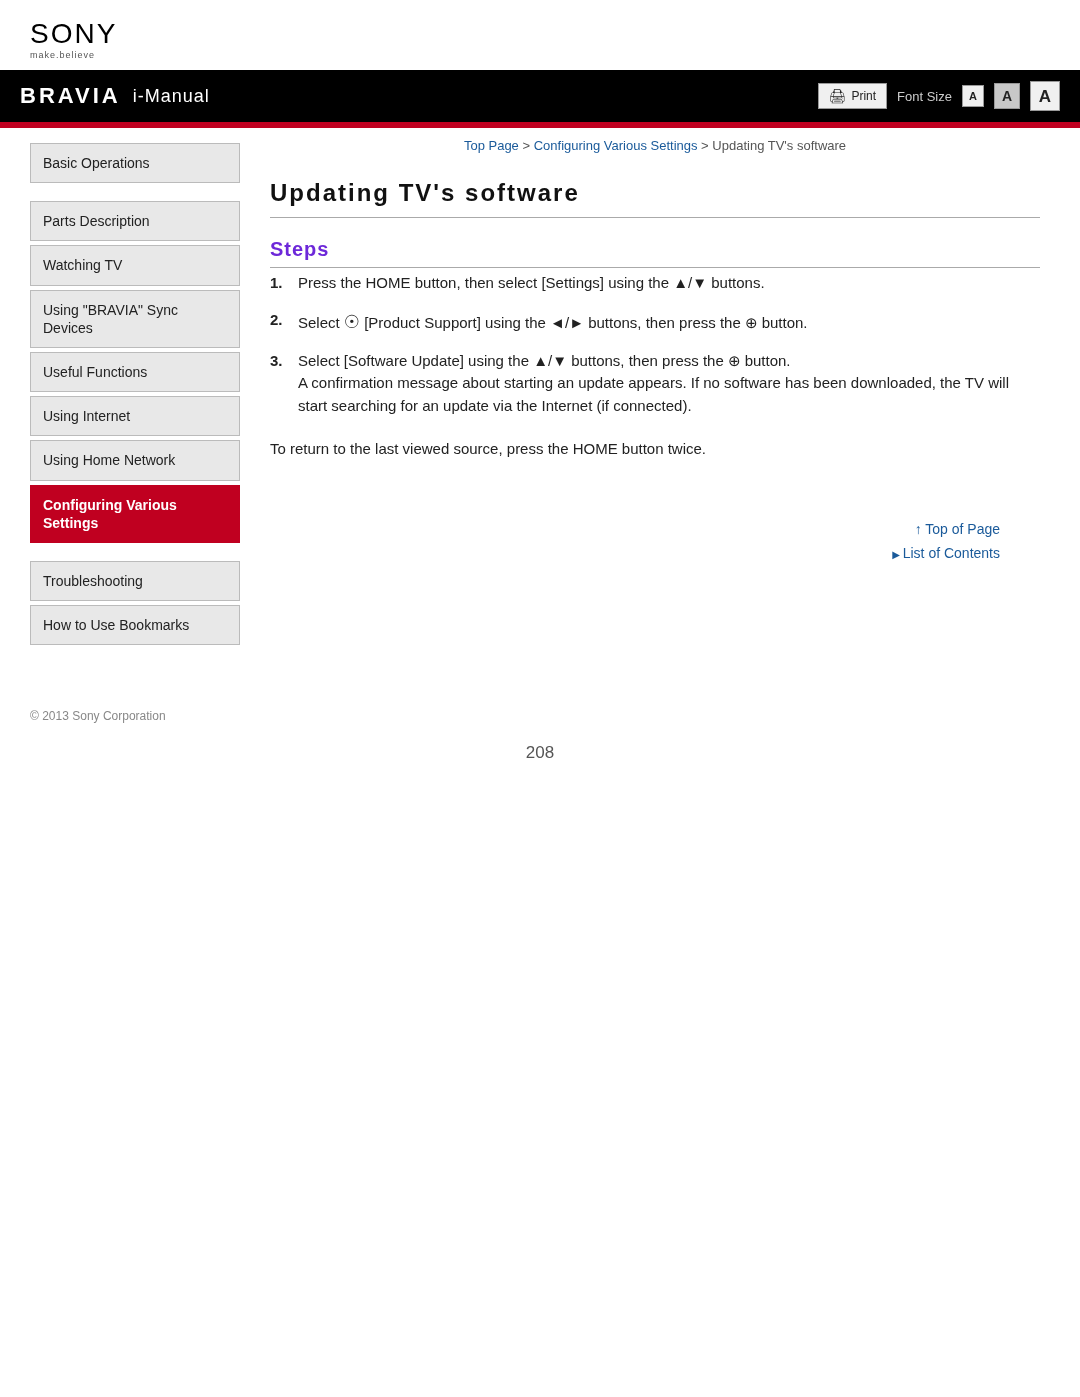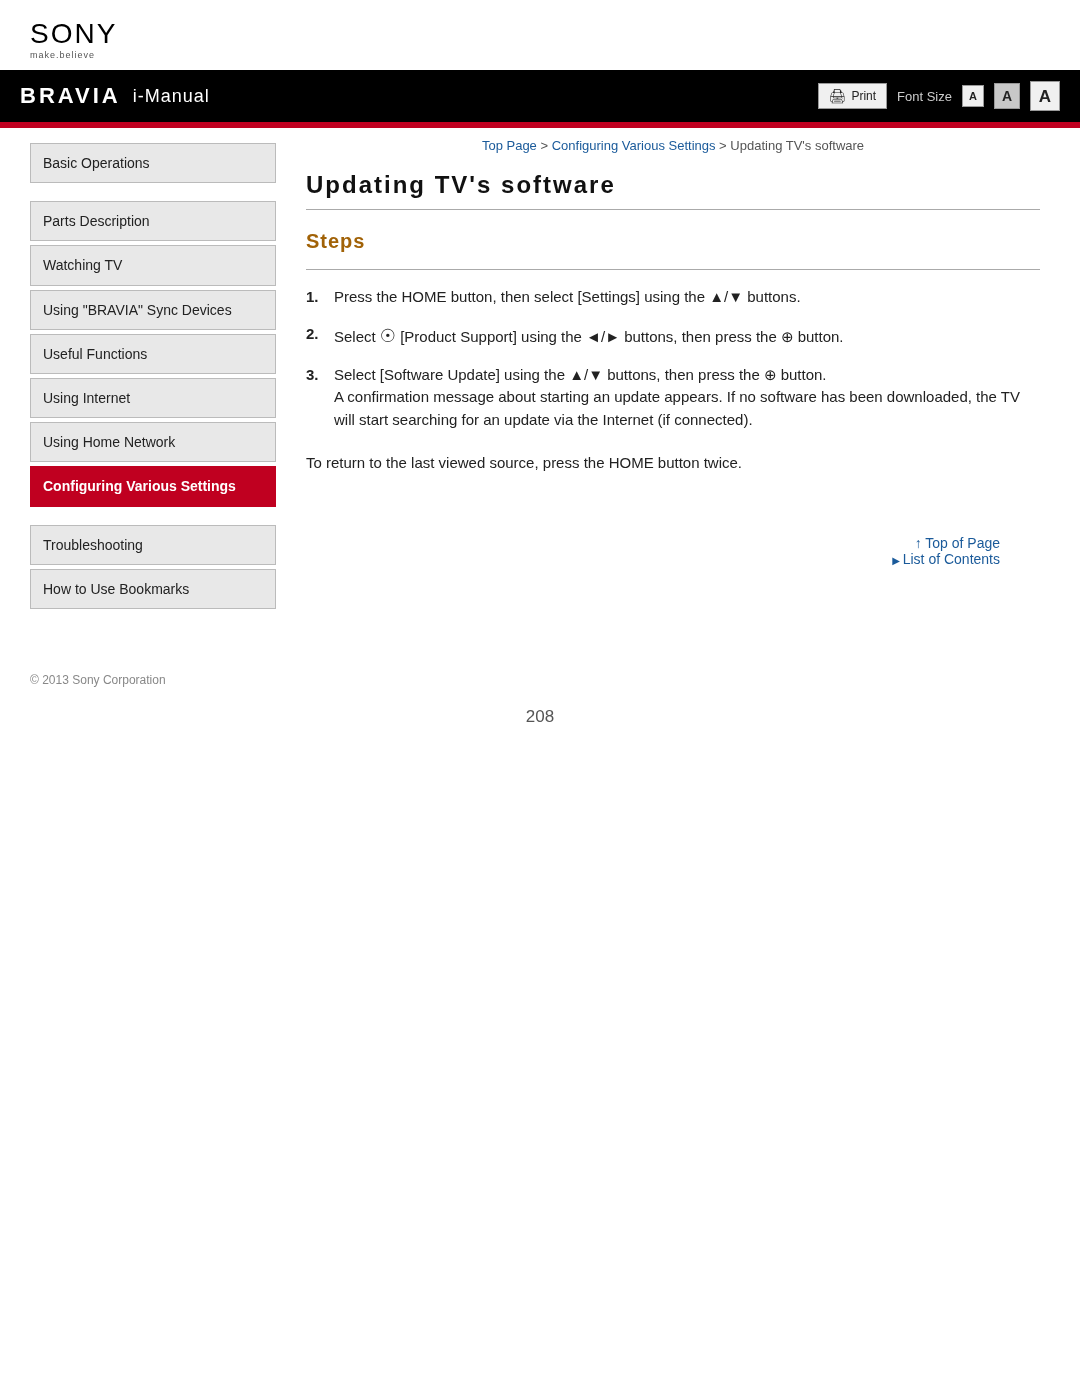--- a/index.html
+++ b/index.html
@@ -107,21 +107,21 @@
     }
 
     
     #main-layout {
       display: flex;
       padding: 0;
     }
 
     
     #sidebar {
-      width: 276px;
+      width: 240px;
       flex-shrink: 0;
       padding: 15px 0 20px 30px;
     }
     .sidebar-item {
       border: 1px solid #bbb;
       background: #e8e8e8;
       padding: 10px 12px;
       margin-bottom: 4px;
       cursor: pointer;
       font-size: 14px;
@@ -141,21 +141,21 @@
     
     #content-area {
       flex: 1;
       padding: 10px 40px 20px 30px;
     }
 
     
     .breadcrumb {
       font-size: 13px;
       color: #555;
-      margin-bottom: 18px;
+      margin-bottom: 26px;
       text-align: center;
     }
     .breadcrumb a {
       color: #1a5a9a;
       text-decoration: none;
     }
     .breadcrumb span { color: #555; }
 
     
     .page-title {
@@ -167,23 +167,23 @@
       margin-bottom: 20px;
       color: #111;
     }
 
     
     .section-heading {
       font-size: 20px;
       font-weight: bold;
       letter-spacing: 1px;
       border-bottom: 1px solid #aaa;
-      padding-bottom: 16px;
-      margin-bottom: 16px;
-      color: #a16207;
+      padding-bottom: 6px;
+      margin-bottom: 4px;
+      color: #6d28d9;
     }
 
     
     .steps-list {
       list-style: none;
       padding: 0;
       margin: 0 0 20px 0;
     }
     .steps-list li {
       display: flex;
@@ -208,20 +208,21 @@
     }
 
     
     #footer-links {
       display: flex;
       justify-content: flex-end;
       flex-direction: column;
       align-items: flex-end;
       margin-top: 60px;
       margin-right: 40px;
+      gap: 8px;
     }
     .footer-link {
       color: #1a5a9a;
       text-decoration: none;
       font-size: 14px;
     }
 
     
     #page-bottom {
       display: flex;

